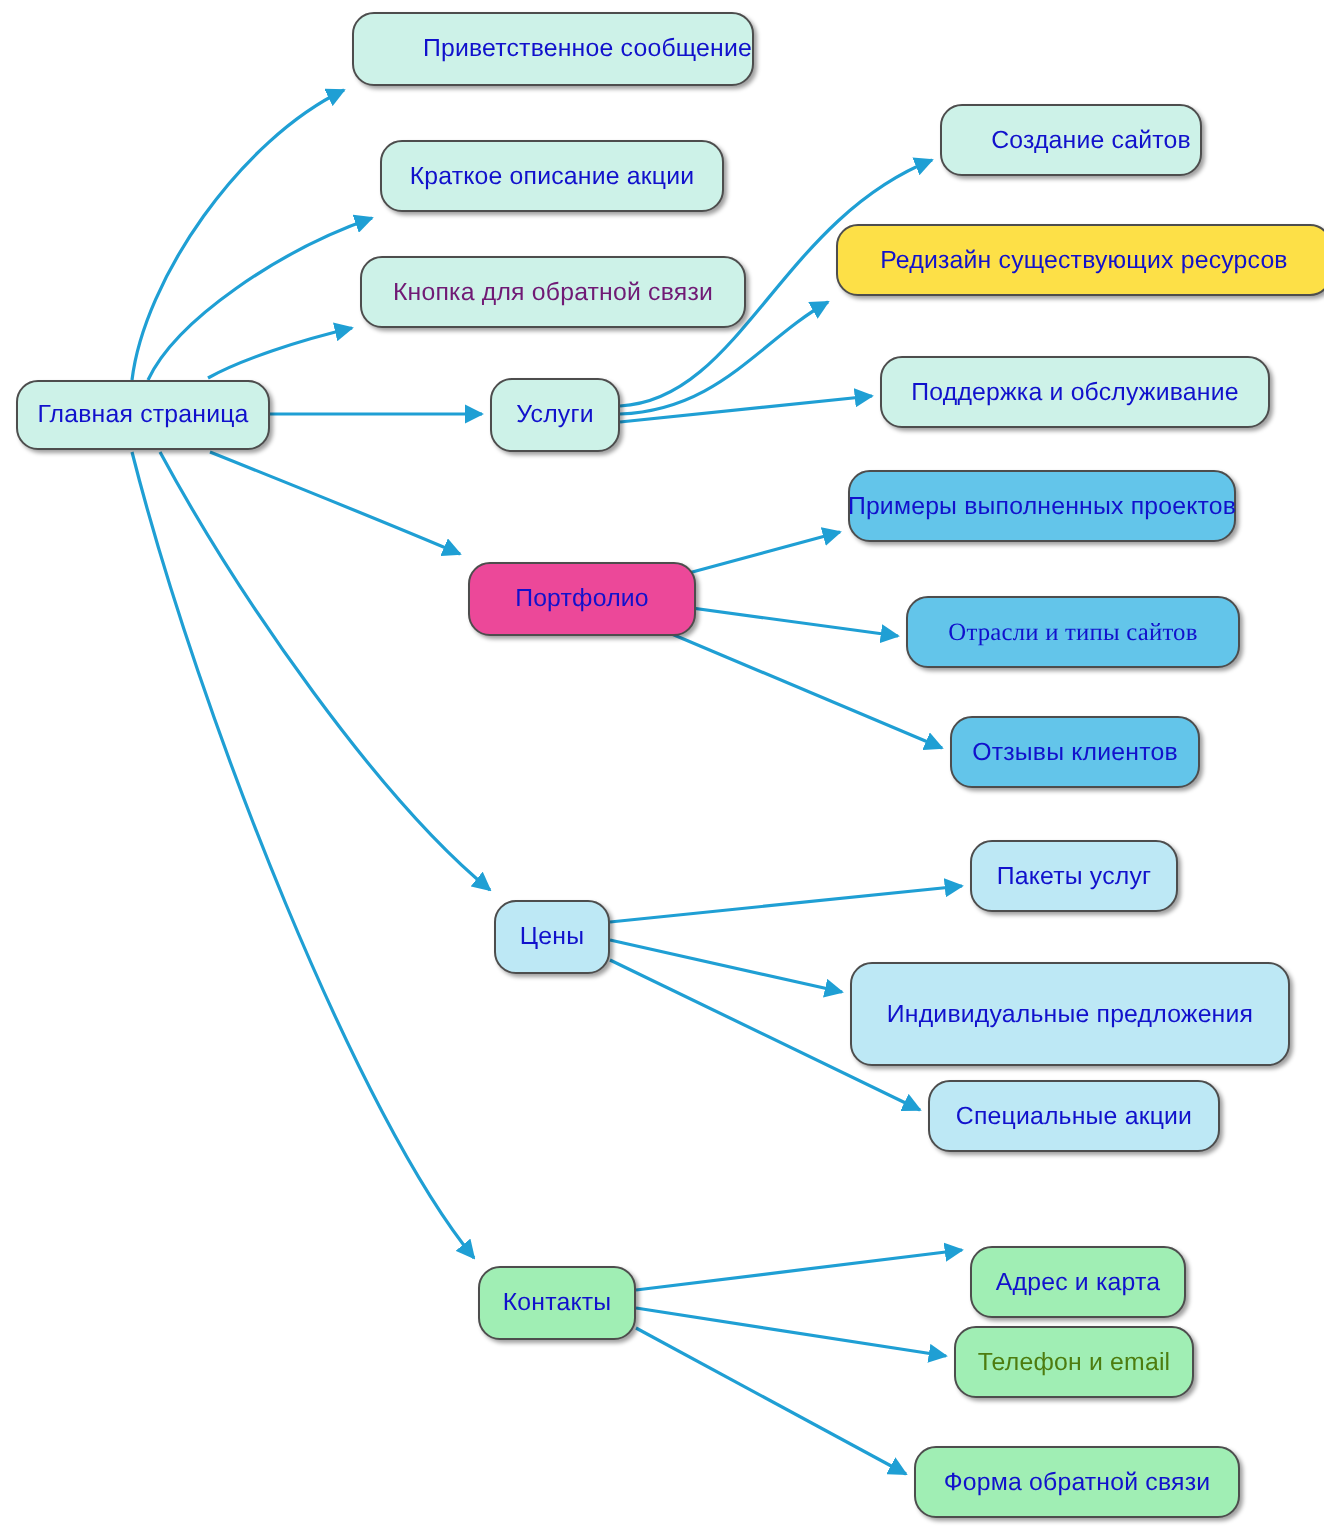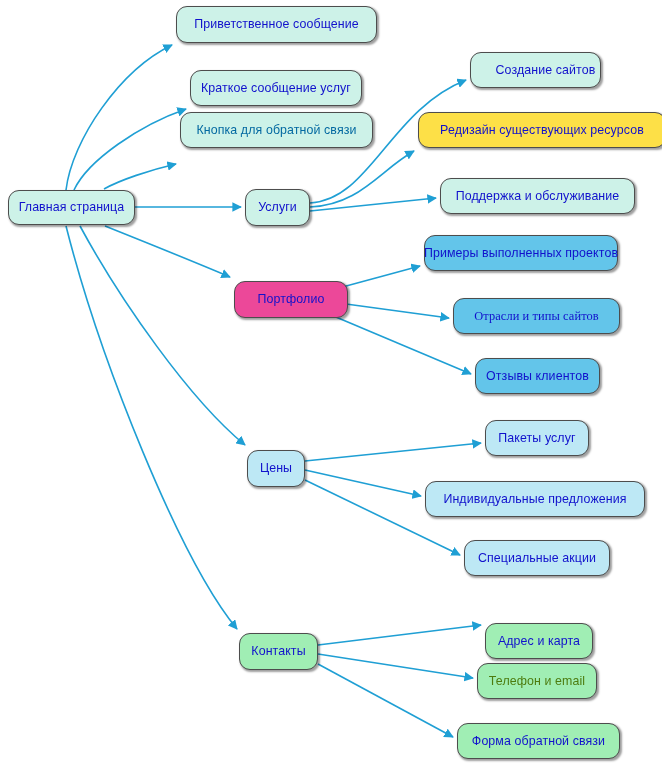--- a/index.html
+++ b/index.html
@@ -74,27 +74,27 @@
         <path d="M 318 645 L 481 625" fill="none" stroke="#1f9fd4" stroke-width="1.6" marker-end="url(#arrow)"></path>
         <path d="M 318 654 L 473 678" fill="none" stroke="#1f9fd4" stroke-width="1.6" marker-end="url(#arrow)"></path>
         <path d="M 318 664 L 453 737" fill="none" stroke="#1f9fd4" stroke-width="1.6" marker-end="url(#arrow)"></path>
       </g>
   </svg>
 
   <div id="node-layer">
       <div class="node" style="left: 8px; top: 190px; width: 127px; height: 35px; background: rgb(205, 242, 232); font-size: 12.4px; color: rgb(17, 17, 204); border-color: rgb(77, 77, 77);">
         <span class="node-label">Главная страница</span>
       </div>
-      <div class="node" style="left: 176px; top: 6px; width: 201px; height: 37px; background: rgb(205, 242, 232); font-size: 12.4px; color: rgb(17, 17, 204); border-color: rgb(77, 77, 77);">
+      <div class="node" style="left: 176px; top: 6px; width: 201px; height: 37px; background: rgb(205, 242, 232); font-size: 12.4px; color: rgb(17, 17, 204); border-color: rgb(77, 77, 77); justify-content: flex-end;">
         <span class="node-label">Приветственное сообщение</span>
       </div>
       <div class="node" style="left: 190px; top: 70px; width: 172px; height: 36px; background: rgb(205, 242, 232); font-size: 12.4px; color: rgb(17, 17, 204); border-color: rgb(77, 77, 77);">
-        <span class="node-label">Краткое сообщение услуг</span>
+        <span class="node-label">Краткое описание акции</span>
       </div>
-      <div class="node" style="left: 180px; top: 112px; width: 193px; height: 36px; background: rgb(205, 242, 232); font-size: 12.4px; color: #0369a1; border-color: rgb(77, 77, 77);">
+      <div class="node" style="left: 180px; top: 128px; width: 193px; height: 36px; background: rgb(205, 242, 232); font-size: 12.4px; color: #701a75; border-color: rgb(77, 77, 77);">
         <span class="node-label">Кнопка для обратной связи</span>
       </div>
       <div class="node" style="left: 245px; top: 189px; width: 65px; height: 37px; background: rgb(205, 242, 232); font-size: 12.4px; color: rgb(17, 17, 204); border-color: rgb(77, 77, 77);">
         <span class="node-label">Услуги</span>
       </div>
       <div class="node" style="left: 470px; top: 52px; width: 131px; height: 36px; background: rgb(205, 242, 232); font-size: 12.4px; color: rgb(17, 17, 204); border-color: rgb(77, 77, 77); padding-left: 20px;">
         <span class="node-label">Создание сайтов</span>
       </div>
       <div class="node" style="left: 418px; top: 112px; width: 248px; height: 36px; background: #fde047; font-size: 12.4px; color: rgb(17, 17, 204); border-color: rgb(77, 77, 77);">
         <span class="node-label">Редизайн существующих ресурсов</span>
@@ -113,21 +113,21 @@
       </div>
       <div class="node" style="left: 475px; top: 358px; width: 125px; height: 36px; background: rgb(99, 197, 234); font-size: 12.4px; color: rgb(17, 17, 204); border-color: rgb(77, 77, 77);">
         <span class="node-label">Отзывы клиентов</span>
       </div>
       <div class="node" style="left: 247px; top: 450px; width: 58px; height: 37px; background: rgb(189, 232, 245); font-size: 12.4px; color: rgb(17, 17, 204); border-color: rgb(77, 77, 77);">
         <span class="node-label">Цены</span>
       </div>
       <div class="node" style="left: 485px; top: 420px; width: 104px; height: 36px; background: rgb(189, 232, 245); font-size: 12.4px; color: rgb(17, 17, 204); border-color: rgb(77, 77, 77);">
         <span class="node-label">Пакеты услуг</span>
       </div>
-      <div class="node" style="left: 425px; top: 481px; width: 220px; height: 36px; background: rgb(189, 232, 245); font-size: 12.4px; color: rgb(17, 17, 204); border-color: rgb(77, 77, 77);">
+      <div class="node" style="left: 425px; top: 481px; width: 220px; height: 52px; background: rgb(189, 232, 245); font-size: 12.4px; color: rgb(17, 17, 204); border-color: rgb(77, 77, 77);">
         <span class="node-label">Индивидуальные предложения</span>
       </div>
       <div class="node" style="left: 464px; top: 540px; width: 146px; height: 36px; background: rgb(189, 232, 245); font-size: 12.4px; color: rgb(17, 17, 204); border-color: rgb(77, 77, 77);">
         <span class="node-label">Специальные акции</span>
       </div>
       <div class="node" style="left: 239px; top: 633px; width: 79px; height: 37px; background: rgb(160, 238, 180); font-size: 12.4px; color: rgb(17, 17, 204); border-color: rgb(77, 77, 77);">
         <span class="node-label">Контакты</span>
       </div>
       <div class="node" style="left: 485px; top: 603px; width: 108px; height: 36px; background: rgb(160, 238, 180); font-size: 12.4px; color: rgb(17, 17, 204); border-color: rgb(77, 77, 77); margin-top: 20px;">
         <span class="node-label">Адрес и карта</span>

